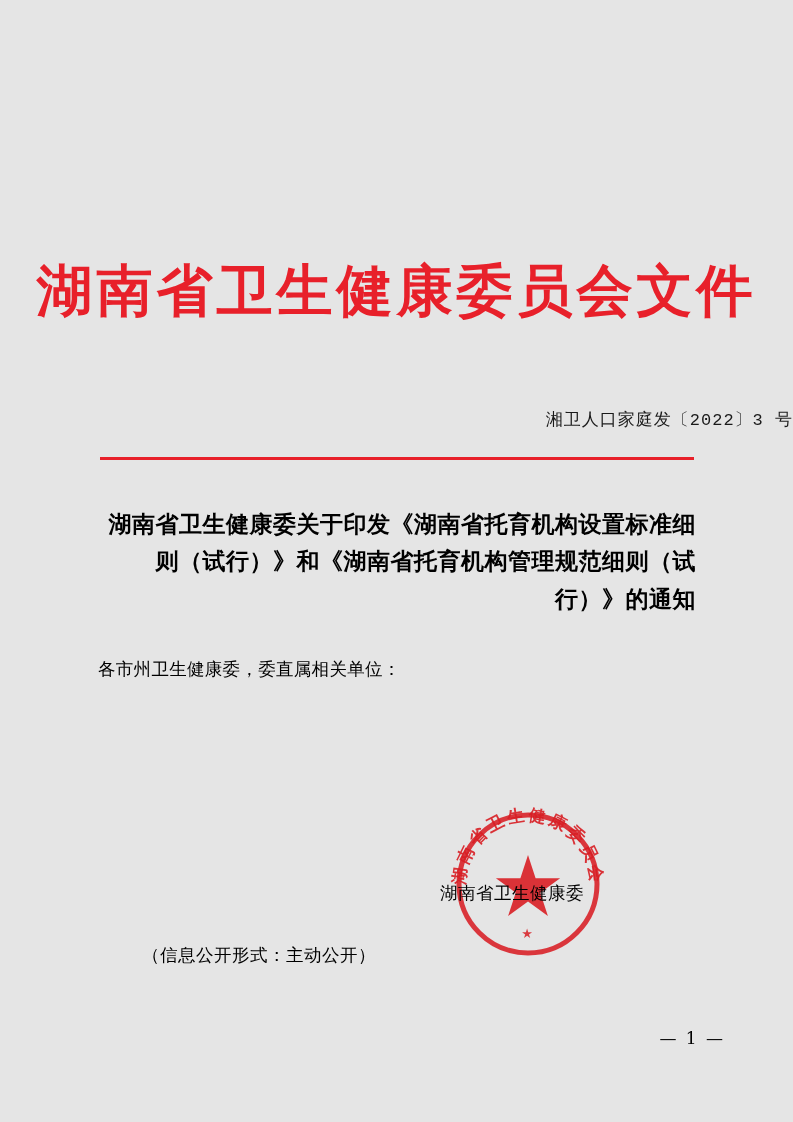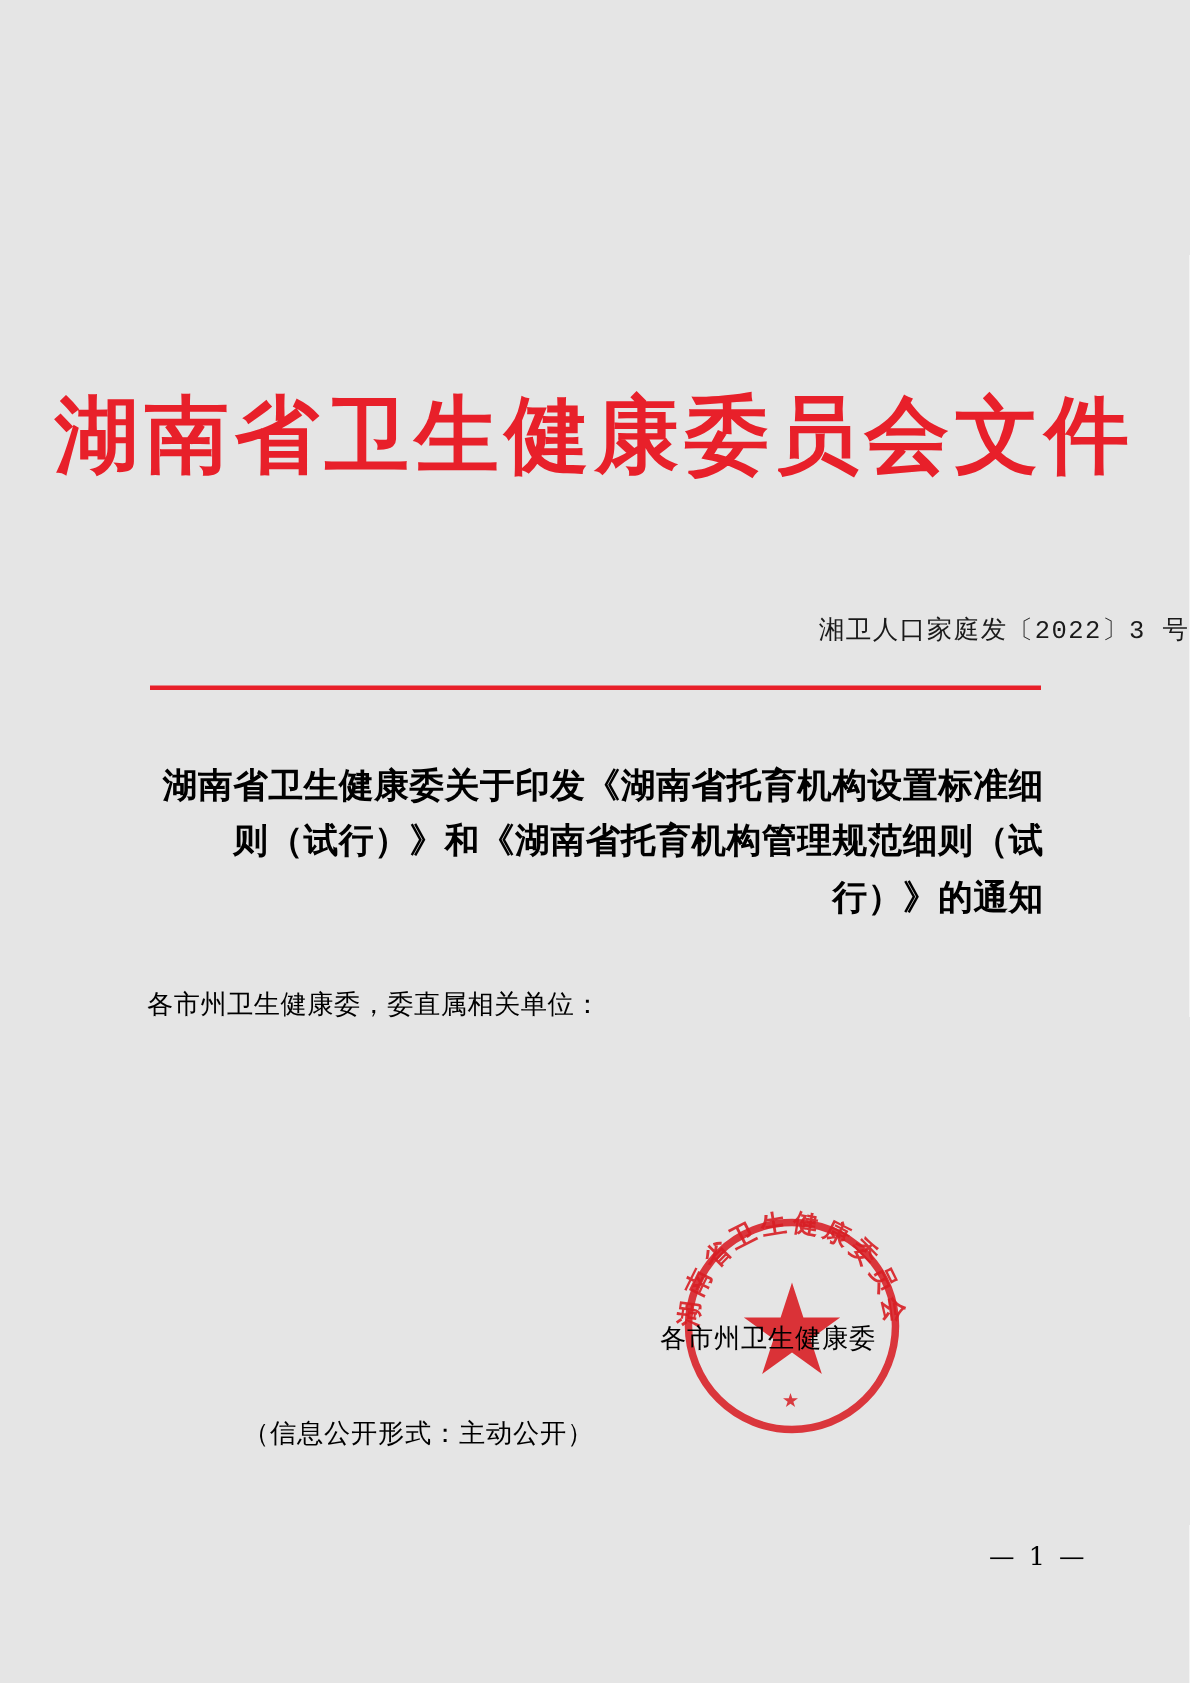--- a/index.html
+++ b/index.html
@@ -108,21 +108,21 @@
     left: 441px;
     top: 797px;
     width: 174px;
     height: 174px;
     pointer-events: none;
   }
   .seal svg { display: block; }
   
   .footer-note {
     position: absolute;
-    left: 162px;
+    left: 142px;
     top: 943px;
     font-size: 17.5px;
     letter-spacing: 0.5px;
     font-family: "DejaVu Serif", "Liberation Serif", serif;
   }
   
   .page-number {
     position: absolute;
     left: 0;
     top: 1028px;
@@ -163,20 +163,20 @@
         <polygon fill="#d81e24" points="87,58 94.6,81.3 119.1,81.3 99.3,95.7 106.9,119 87,104.6 67.1,119 74.7,95.7 54.9,81.3 79.4,81.3"></polygon>
       </g>
       <text font-family="'DejaVu Serif','Liberation Serif',serif" font-size="17" font-weight="bold" fill="#d81e24" opacity="0.9" letter-spacing="3">
         <textPath href="#sealArcText" startOffset="50%" text-anchor="middle">湖南省卫生健康委员会</textPath>
       </text>
       <text x="87" y="141" text-anchor="middle" font-family="'DejaVu Serif','Liberation Serif',serif" font-size="13" fill="#d81e24" opacity="0.85" letter-spacing="2">★</text>
     </svg>
   </div>
 
   <div class="signature">
-    <div>各市州卫生健康委</div>
+    <div>湖南省卫生健康委</div>
   </div>
 
   <div class="footer-note">（信息公开形式：主动公开）</div>
 
   <div class="page-number">— 1 —</div>
 
 </div>
 
 </body></html>

